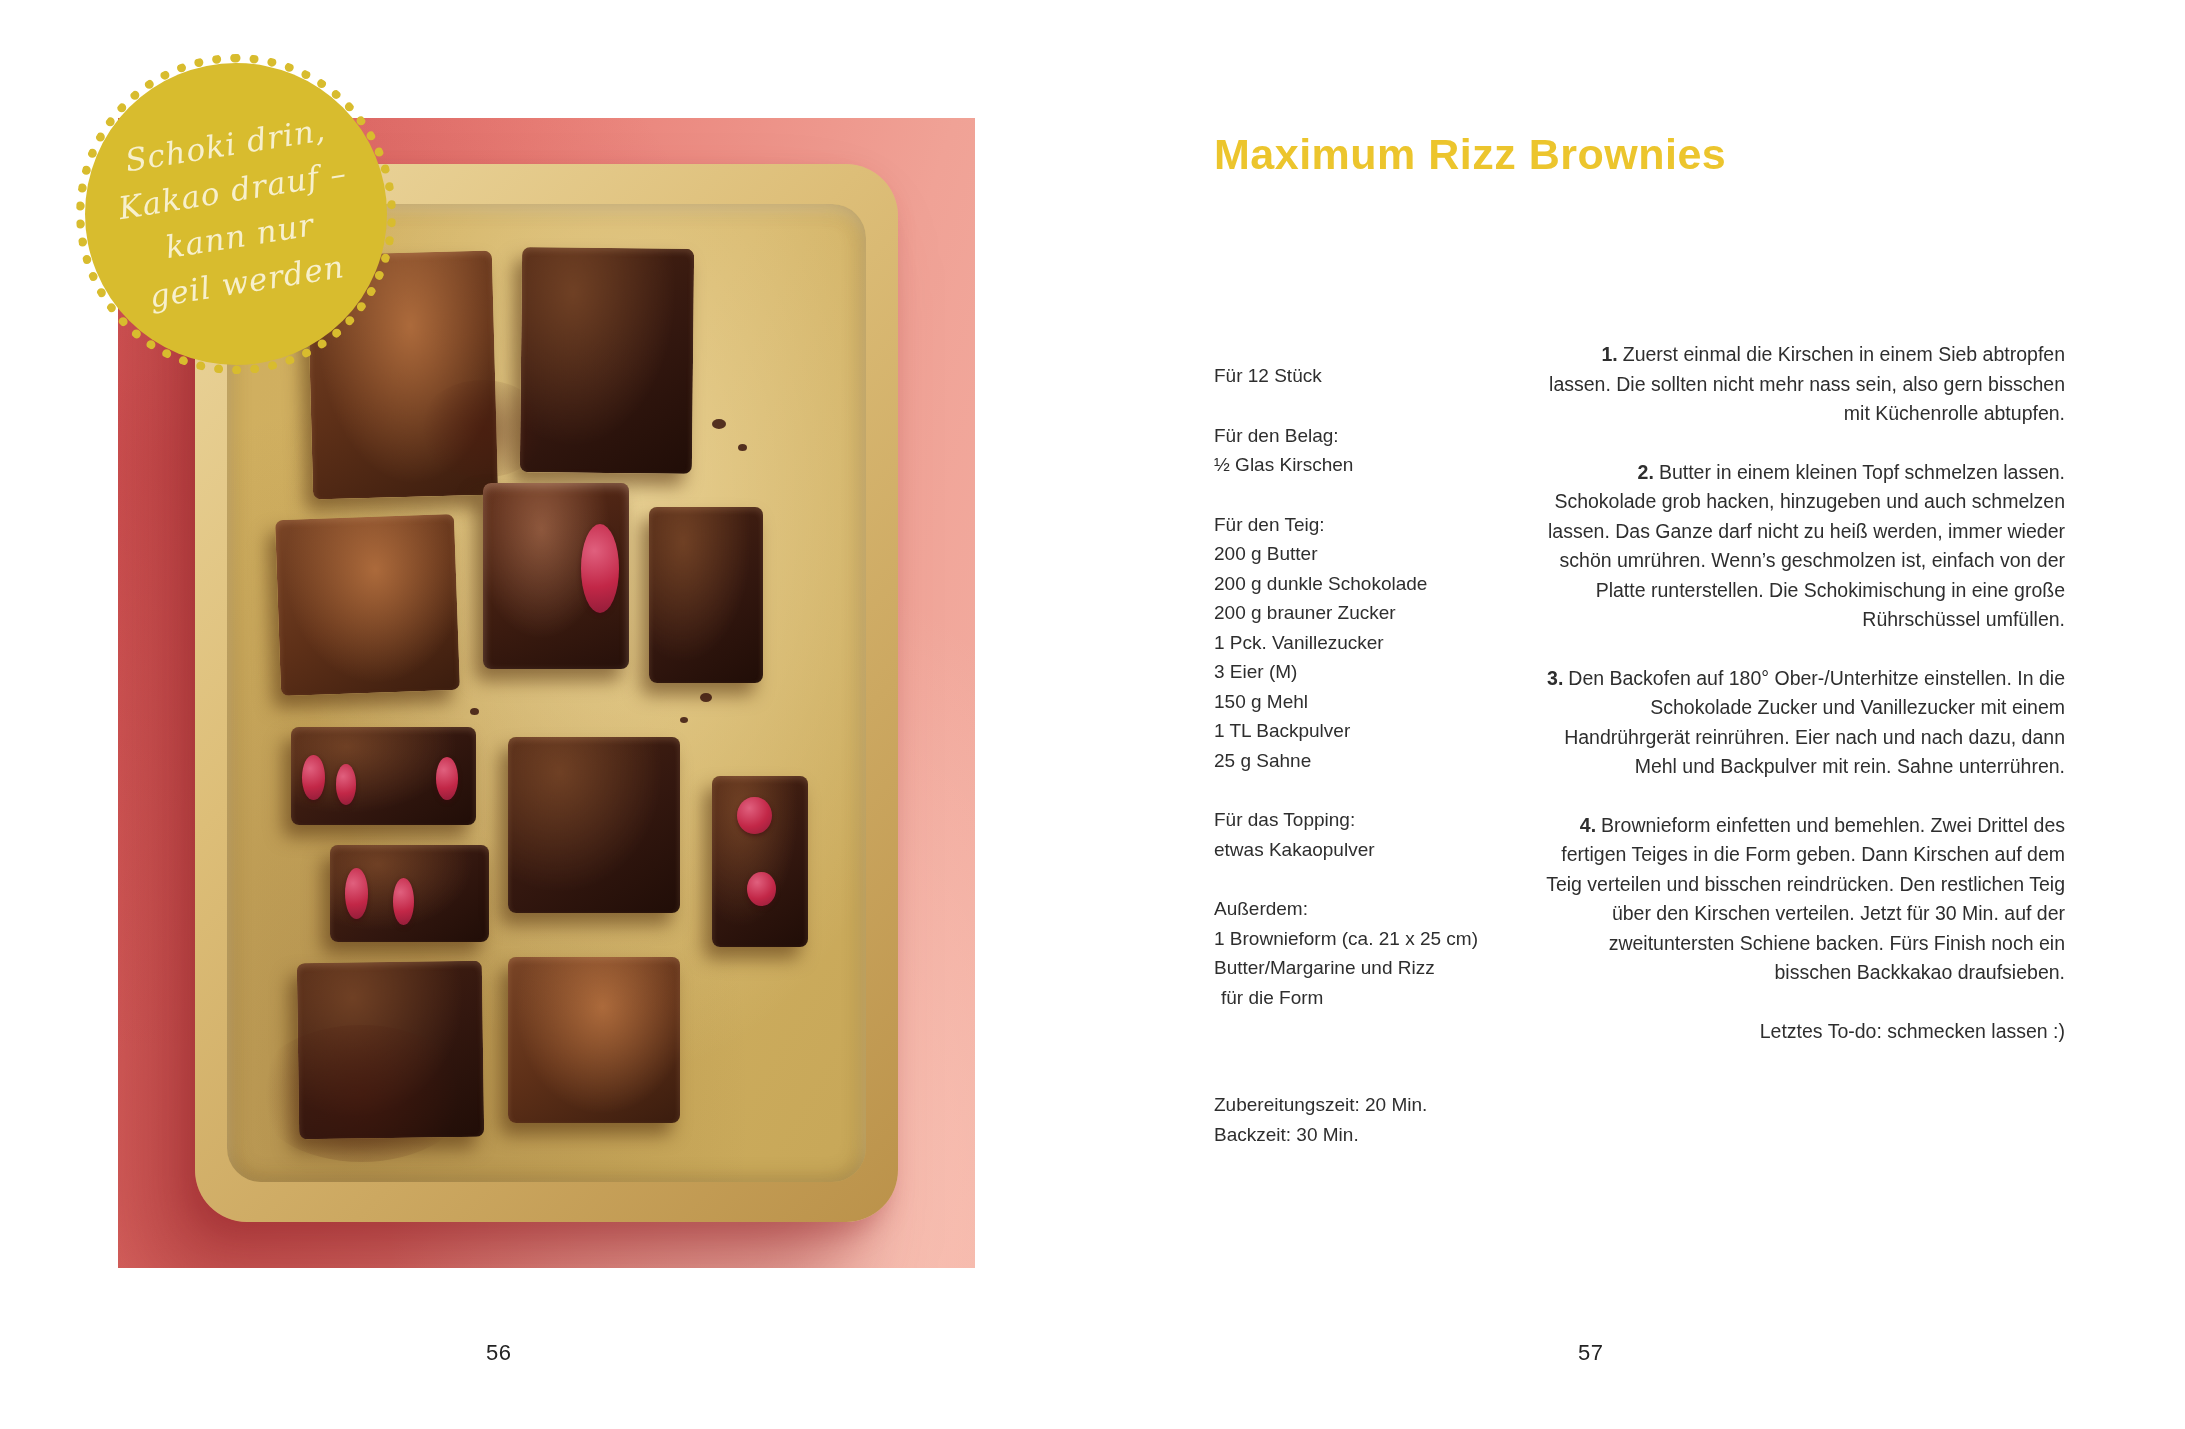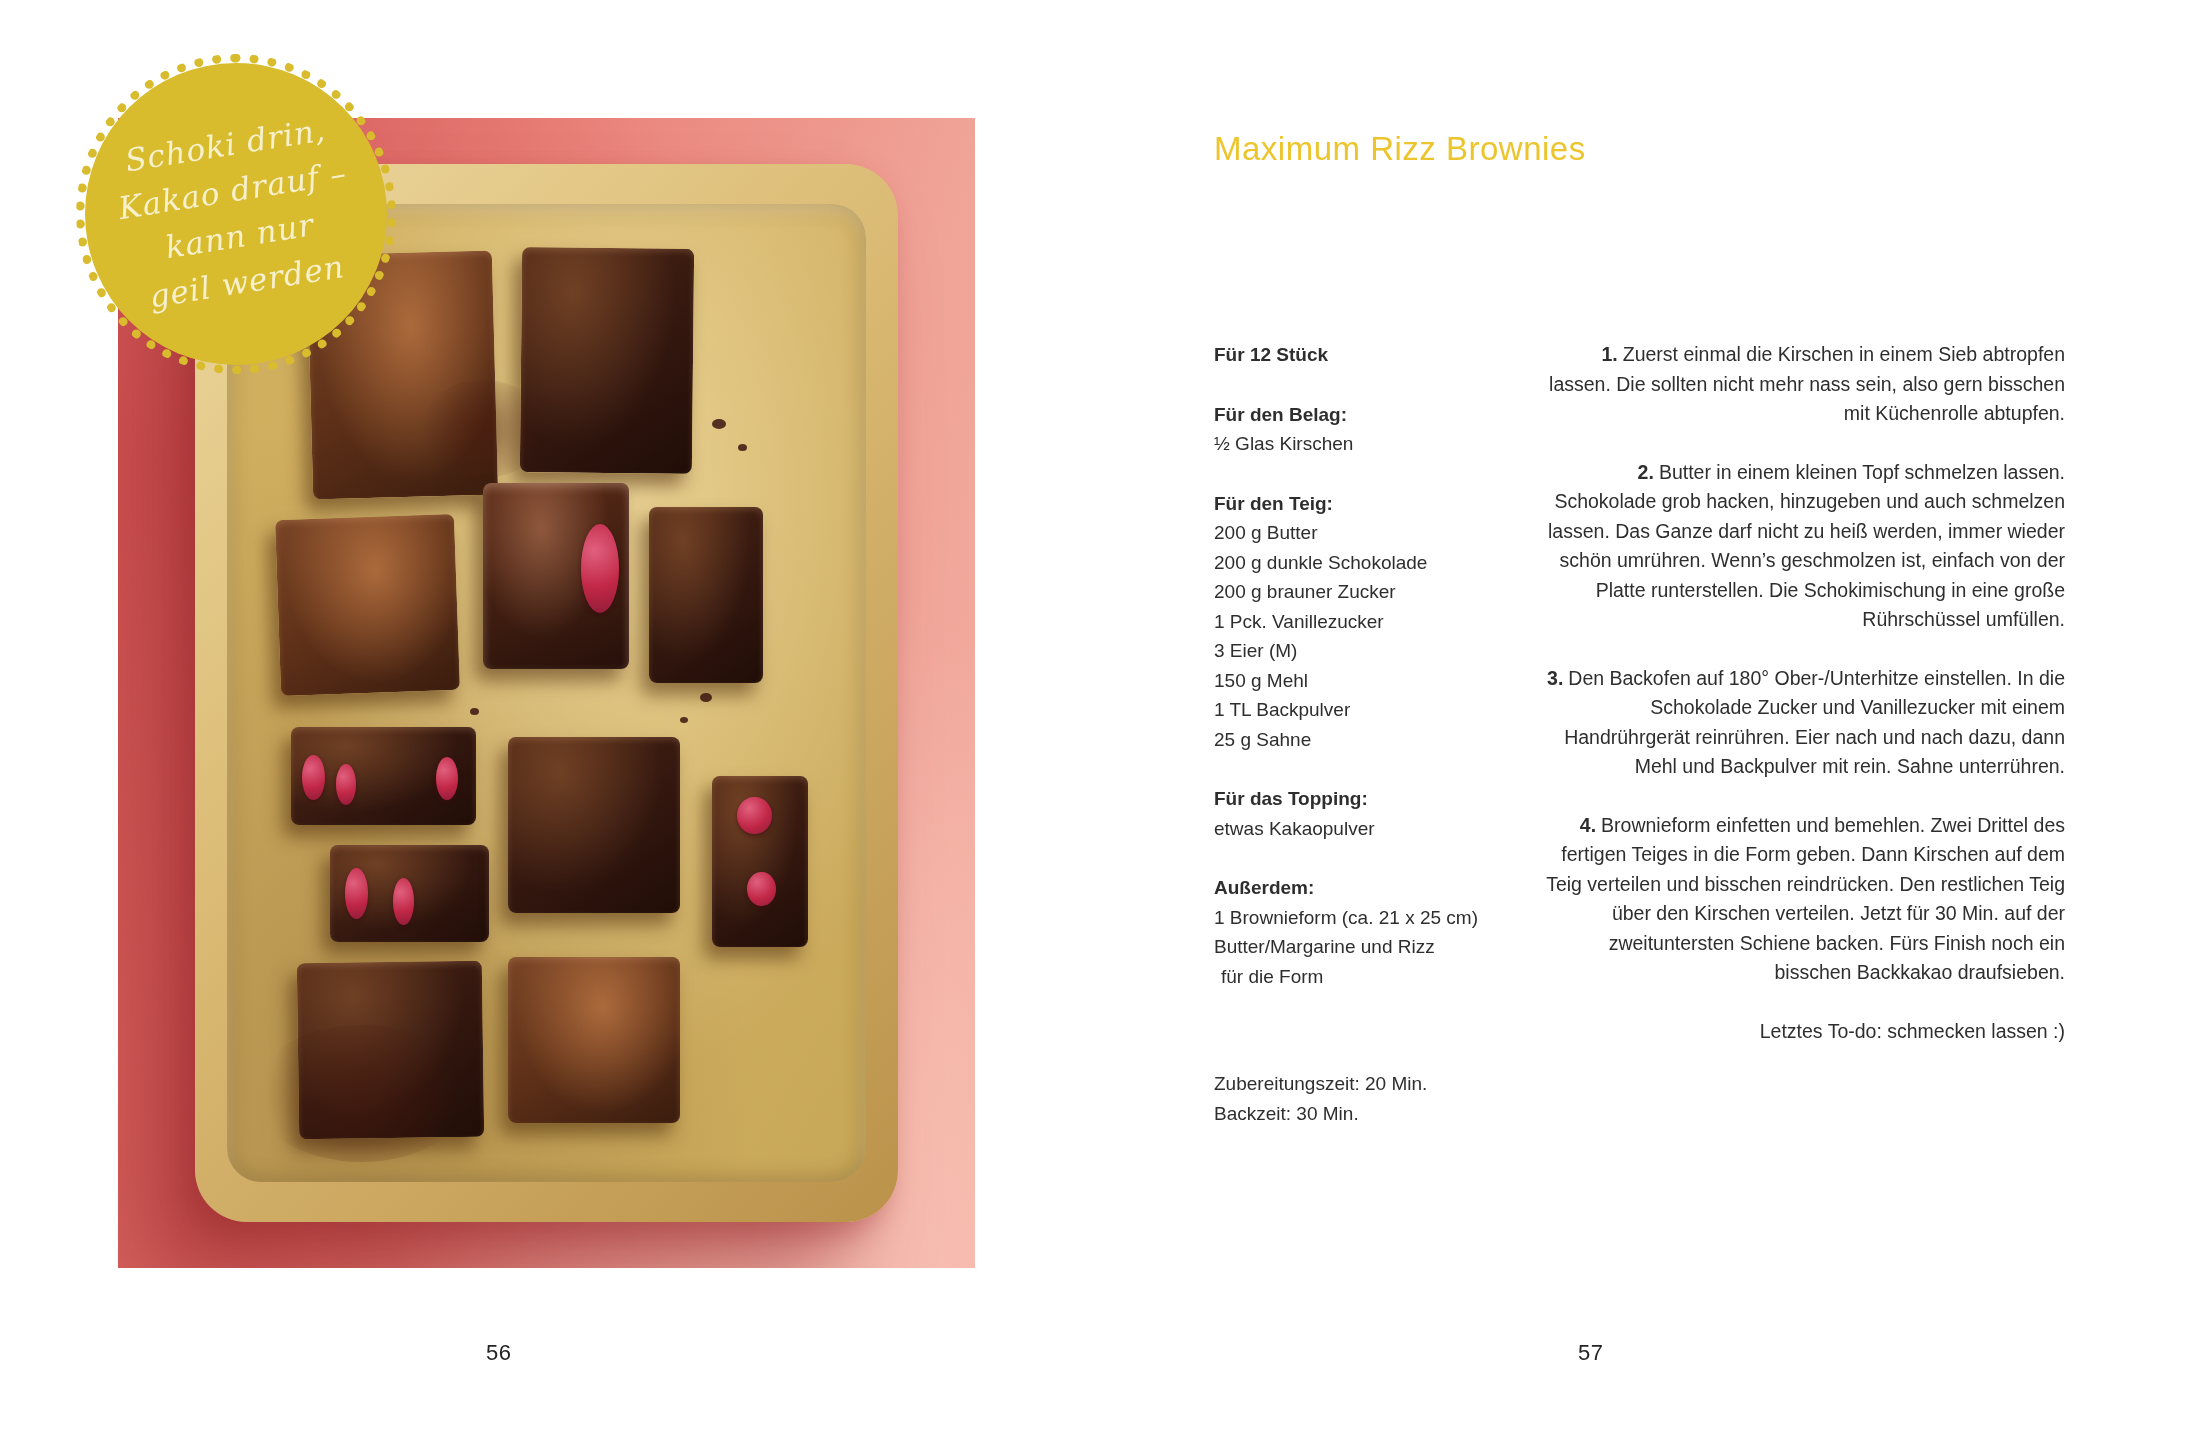--- a/index.html
+++ b/index.html
@@ -109,34 +109,34 @@
   .pagenum{
     position:absolute;top:1332px;width:120px;
     font-size:22px;color:#232323;letter-spacing:.5px;margin-top:8px;
   }
   .pagenum.left{left:486px;}
   .pagenum.right{left:1578px;}
 
   
   .title{
     position:absolute;left:1214px;top:130px;width:900px;
-    font-size:33px;font-weight:400;letter-spacing:.5px;
+    font-size:43px;font-weight:700;letter-spacing:.5px;
     color:var(--accent-yellow);
   }
   .subtitle{
     position:absolute;left:1214px;top:188px;width:900px;
     font-family:"DejaVu Serif", serif;font-style:italic;
     font-size:34px;letter-spacing:1.5px;
     color:var(--accent-yellow);
   }
   .ingredients{
     position:absolute;left:1214px;top:340px;width:310px;
     font-size:19px;line-height:29.5px;
   }
-  .ing-head{font-weight:700;}
+  .ing-head{font-weight:400;margin-top:21px;}
   .ing-group{margin-top:30px;}
   .ing-item.cont{padding-left:7px;}
   .times{margin-top:78px;font-weight:400;}
   .steps{
     position:absolute;left:1537px;top:340px;width:528px;
     font-size:19.5px;line-height:29.5px;
   }
   .step{margin-bottom:29px;text-align:right;}
   .step b{margin-right:5px;}
   .closing{margin-top:16px;}

